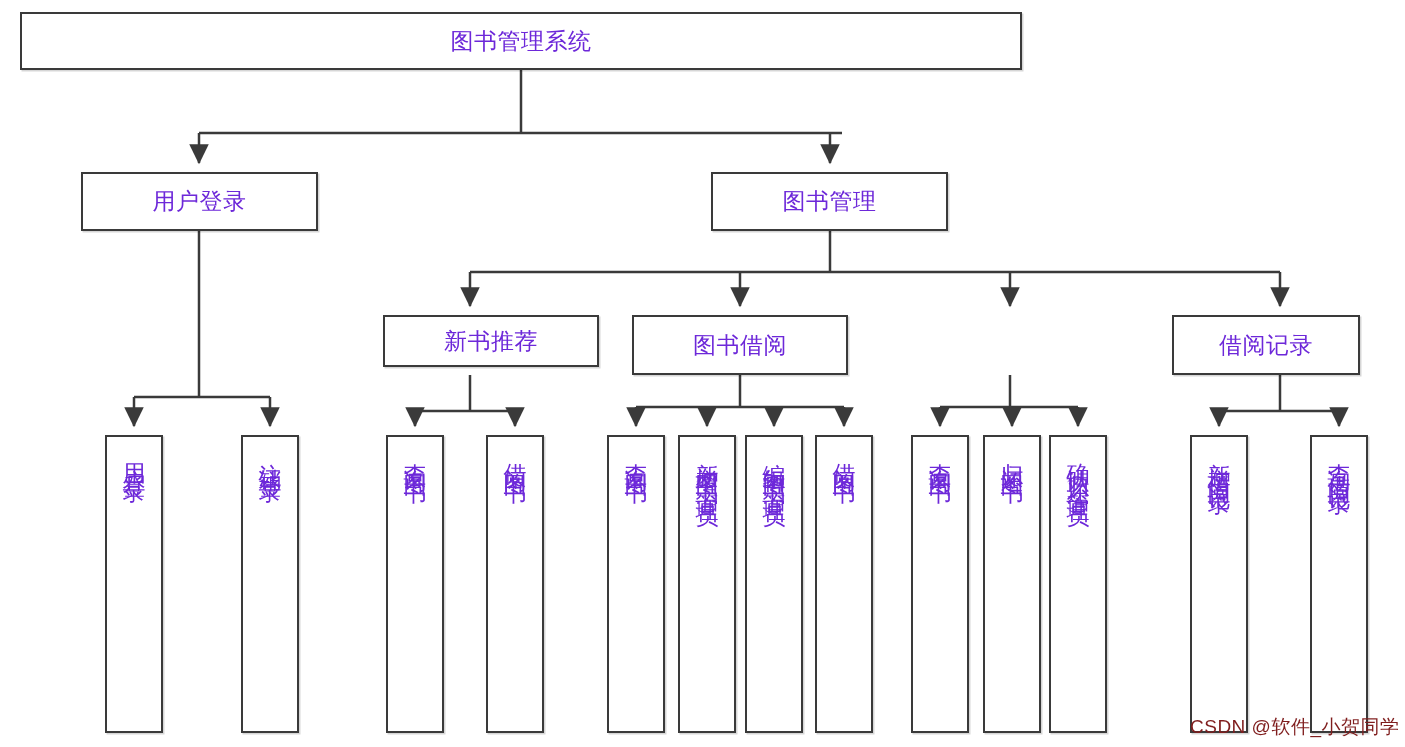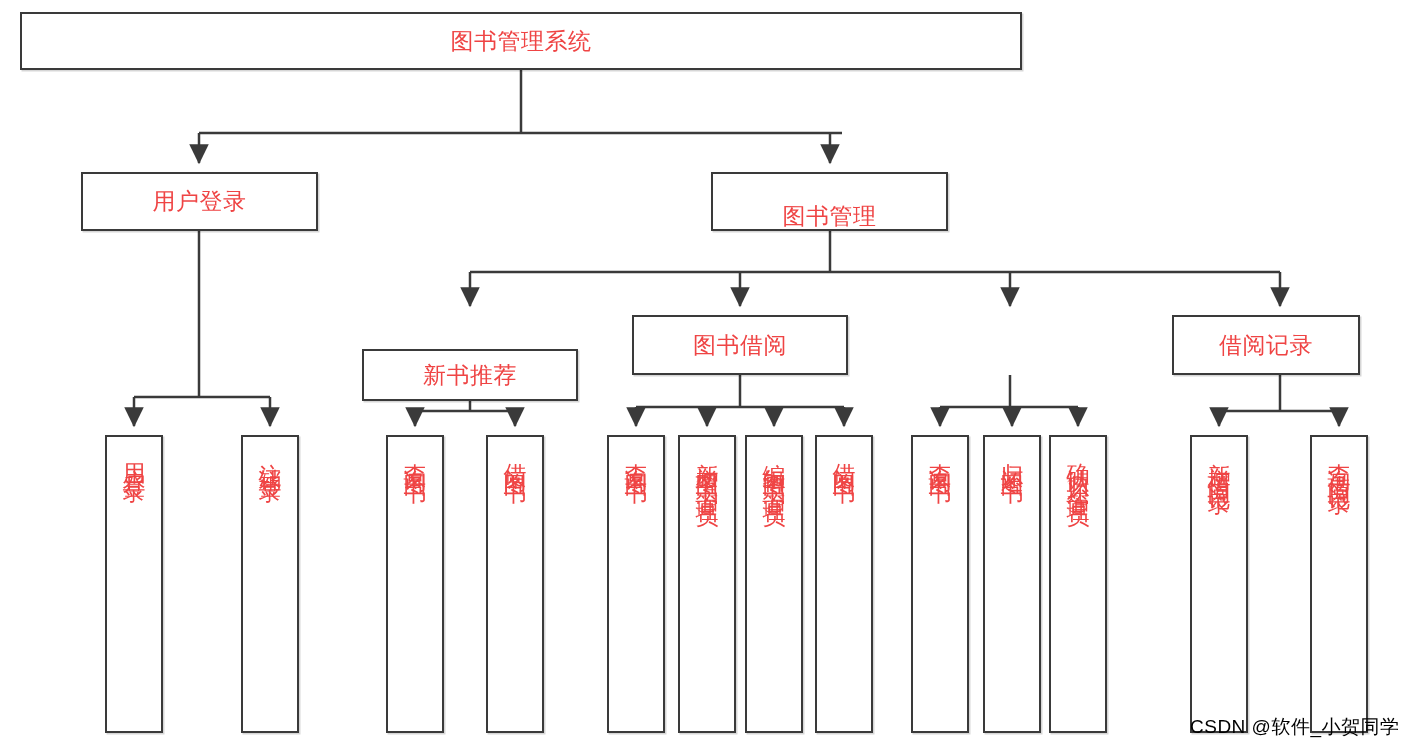--- a/index.html
+++ b/index.html
@@ -23,21 +23,21 @@
     top: 0;
     width: 1405px;
     height: 747px;
     pointer-events: none;
   }
   .node {
     position: absolute;
     box-sizing: border-box;
     border: 2.5px solid #3a3a3a;
     background: #ffffff;
-    color: #ef4444;
+    color: #6d28d9;
     display: flex;
     align-items: center;
     justify-content: center;
     box-shadow: 1.5px 1.5px 0 rgba(0,0,0,0.16);
   }
   .node .label {
     display: block;
     text-align: center;
     line-height: 1.15;
     letter-spacing: 0.5px;
@@ -56,21 +56,21 @@
   .node.vert .label {
     writing-mode: vertical-rl;
     text-orientation: upright;
     font-size: 23px;
     letter-spacing: 6px;
     line-height: 1;
     white-space: nowrap;
   }
   .watermark {
     position: absolute;
-    color: #000000;
+    color: #7f1d1d;
     font-size: 19px;
     white-space: nowrap;
     letter-spacing: 0.5px;
   }
 </style>
 </head>
 <body>
 
 <div id="canvas">
 
@@ -124,25 +124,25 @@
     </g>
   </svg>
 
   <div class="node root horiz" style="left:20px; top:12px; width:1002px; height:58px;">
     <span class="label">图书管理系统</span>
   </div>
 
   <div class="node horiz" style="left:81px; top:172px; width:237px; height:59px;">
     <span class="label">用户登录</span>
   </div>
-  <div class="node horiz" style="left:711px; top:172px; width:237px; height:59px;align-items:flex-end;">
+  <div class="node horiz" style="left:711px; top:172px; width:237px; height:59px;">
     <span class="label">图书管理</span>
   </div>
 
-  <div class="node horiz" style="left:362px; top:315px; width:216px; height:52px;margin-top:34px;">
+  <div class="node horiz" style="left:383px; top:315px; width:216px; height:52px;">
     <span class="label">新书推荐</span>
   </div>
   <div class="node horiz" style="left:632px; top:315px; width:216px; height:60px;">
     <span class="label">图书借阅</span>
   </div>
   <div class="node horiz" style="left:1172px; top:315px; width:188px; height:60px;">
     <span class="label">借阅记录</span>
   </div>
 
   <div class="node vert" style="left:105px; top:435px; width:58px; height:298px;">

